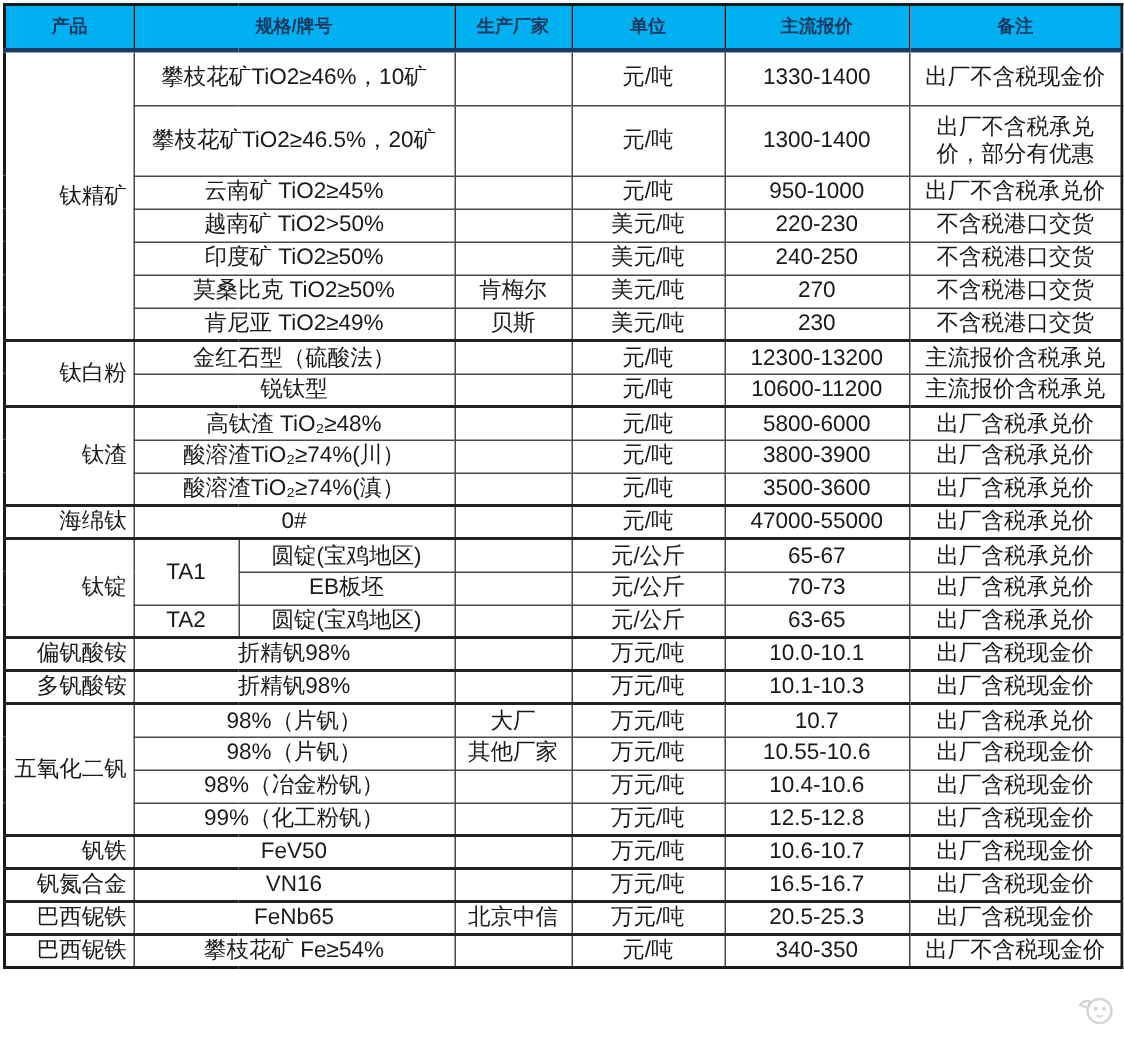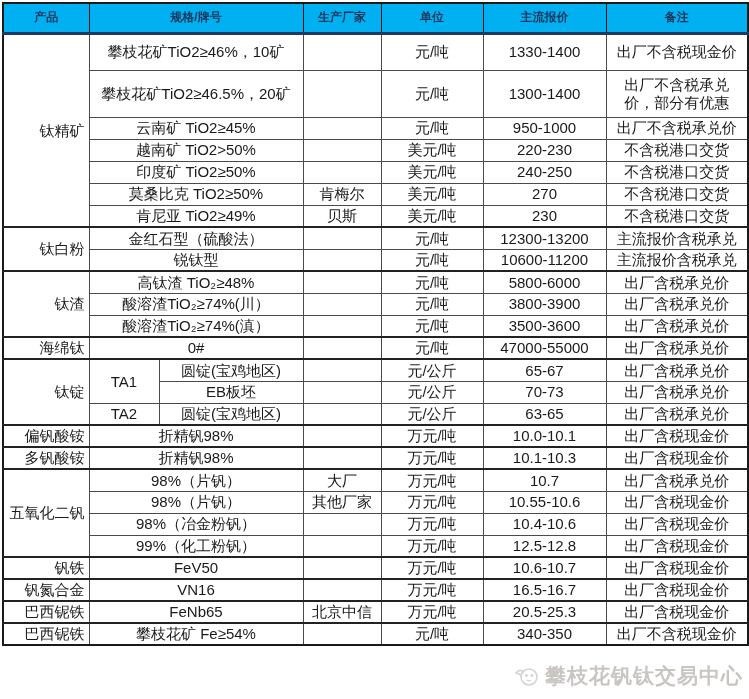--- a/index.html
+++ b/index.html
@@ -294,14 +294,13 @@
 </table>
 
 <div class="watermark">
   <svg class="wm-logo" viewBox="0 0 24 22" xmlns="http://www.w3.org/2000/svg">
     <path d="M1 8 q3 -4 7 -2 l-2 4 z" fill="none" stroke="#c9c5c0" stroke-width="1.6"></path>
     <circle cx="14" cy="12" r="8" fill="none" stroke="#c9c5c0" stroke-width="1.6"></circle>
     <circle cx="11.5" cy="10.5" r="1.4" fill="#c9c5c0"></circle>
     <circle cx="17" cy="10.5" r="1.4" fill="#c9c5c0"></circle>
     <path d="M12 15 q2 1.5 4 0" fill="none" stroke="#c9c5c0" stroke-width="1.4"></path>
   </svg>
-  <span>攀枝花钒钛交易中心</span>
 </div>
 
 </body></html>

